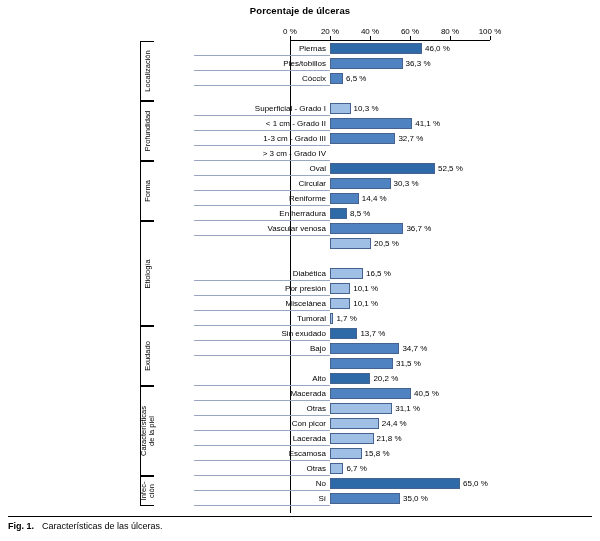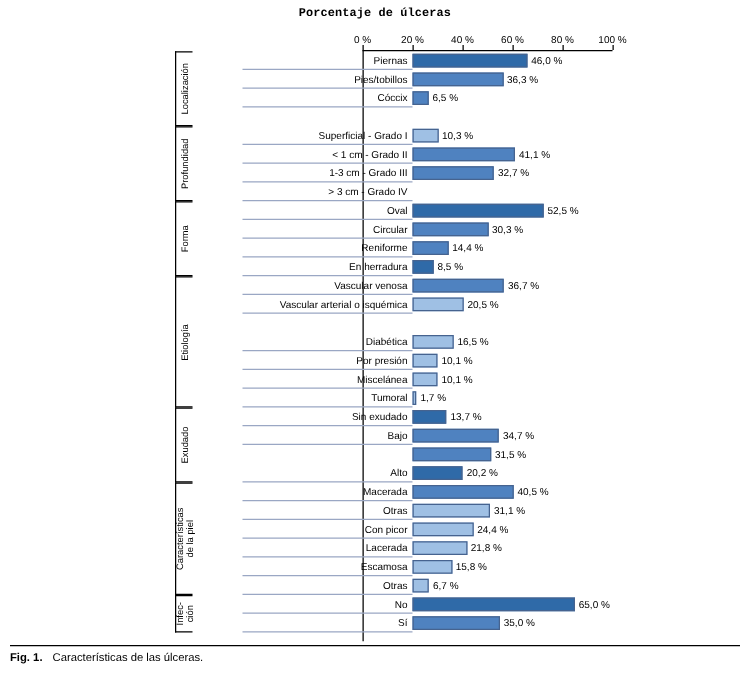--- a/index.html
+++ b/index.html
@@ -22,21 +22,20 @@
   
   .chart-title {
     position: absolute;
     left: 0;
     top: 5px;
     width: 600px;
     text-align: center;
     font-size: 9.5px;
     font-weight: bold;
     letter-spacing: 0.1px;
-    font-family: Liberation Mono, monospace;
   }
   
   .axis-top {
     position: absolute;
     left: 140px;
     top: 27px;
     width: 350px;
     height: 12px;
   }
   .axis-tick-label {
@@ -285,21 +284,20 @@
           <span>Etiología</span>
         </div>
         <div class="row" style="top: 0px;">
           <div class="row-label">Vascular venosa</div>
           <div class="bar-cell">
             <div class="bar" style="width: 73.4px; background: rgb(79, 130, 192); border-color: rgb(70, 99, 143);"></div>
             <div class="bar-value" style="left: 73.4px;">36,7 %</div>
           </div>
         </div>
         <div class="row" style="top: 15px;">
-          <div class="row-label">Vascular arterial o isquémica</div>
           <div class="bar-cell">
             <div class="bar" style="width: 41px; background: rgb(159, 192, 228); border-color: rgb(70, 99, 143);"></div>
             <div class="bar-value" style="left: 41px;">20,5 %</div>
           </div>
         </div>
         <div class="row" style="top: 45px;">
           <div class="row-label">Diabética</div>
           <div class="bar-cell">
             <div class="bar" style="width: 33px; background: rgb(159, 192, 228); border-color: rgb(70, 99, 143);"></div>
             <div class="bar-value" style="left: 33px;">16,5 %</div>

